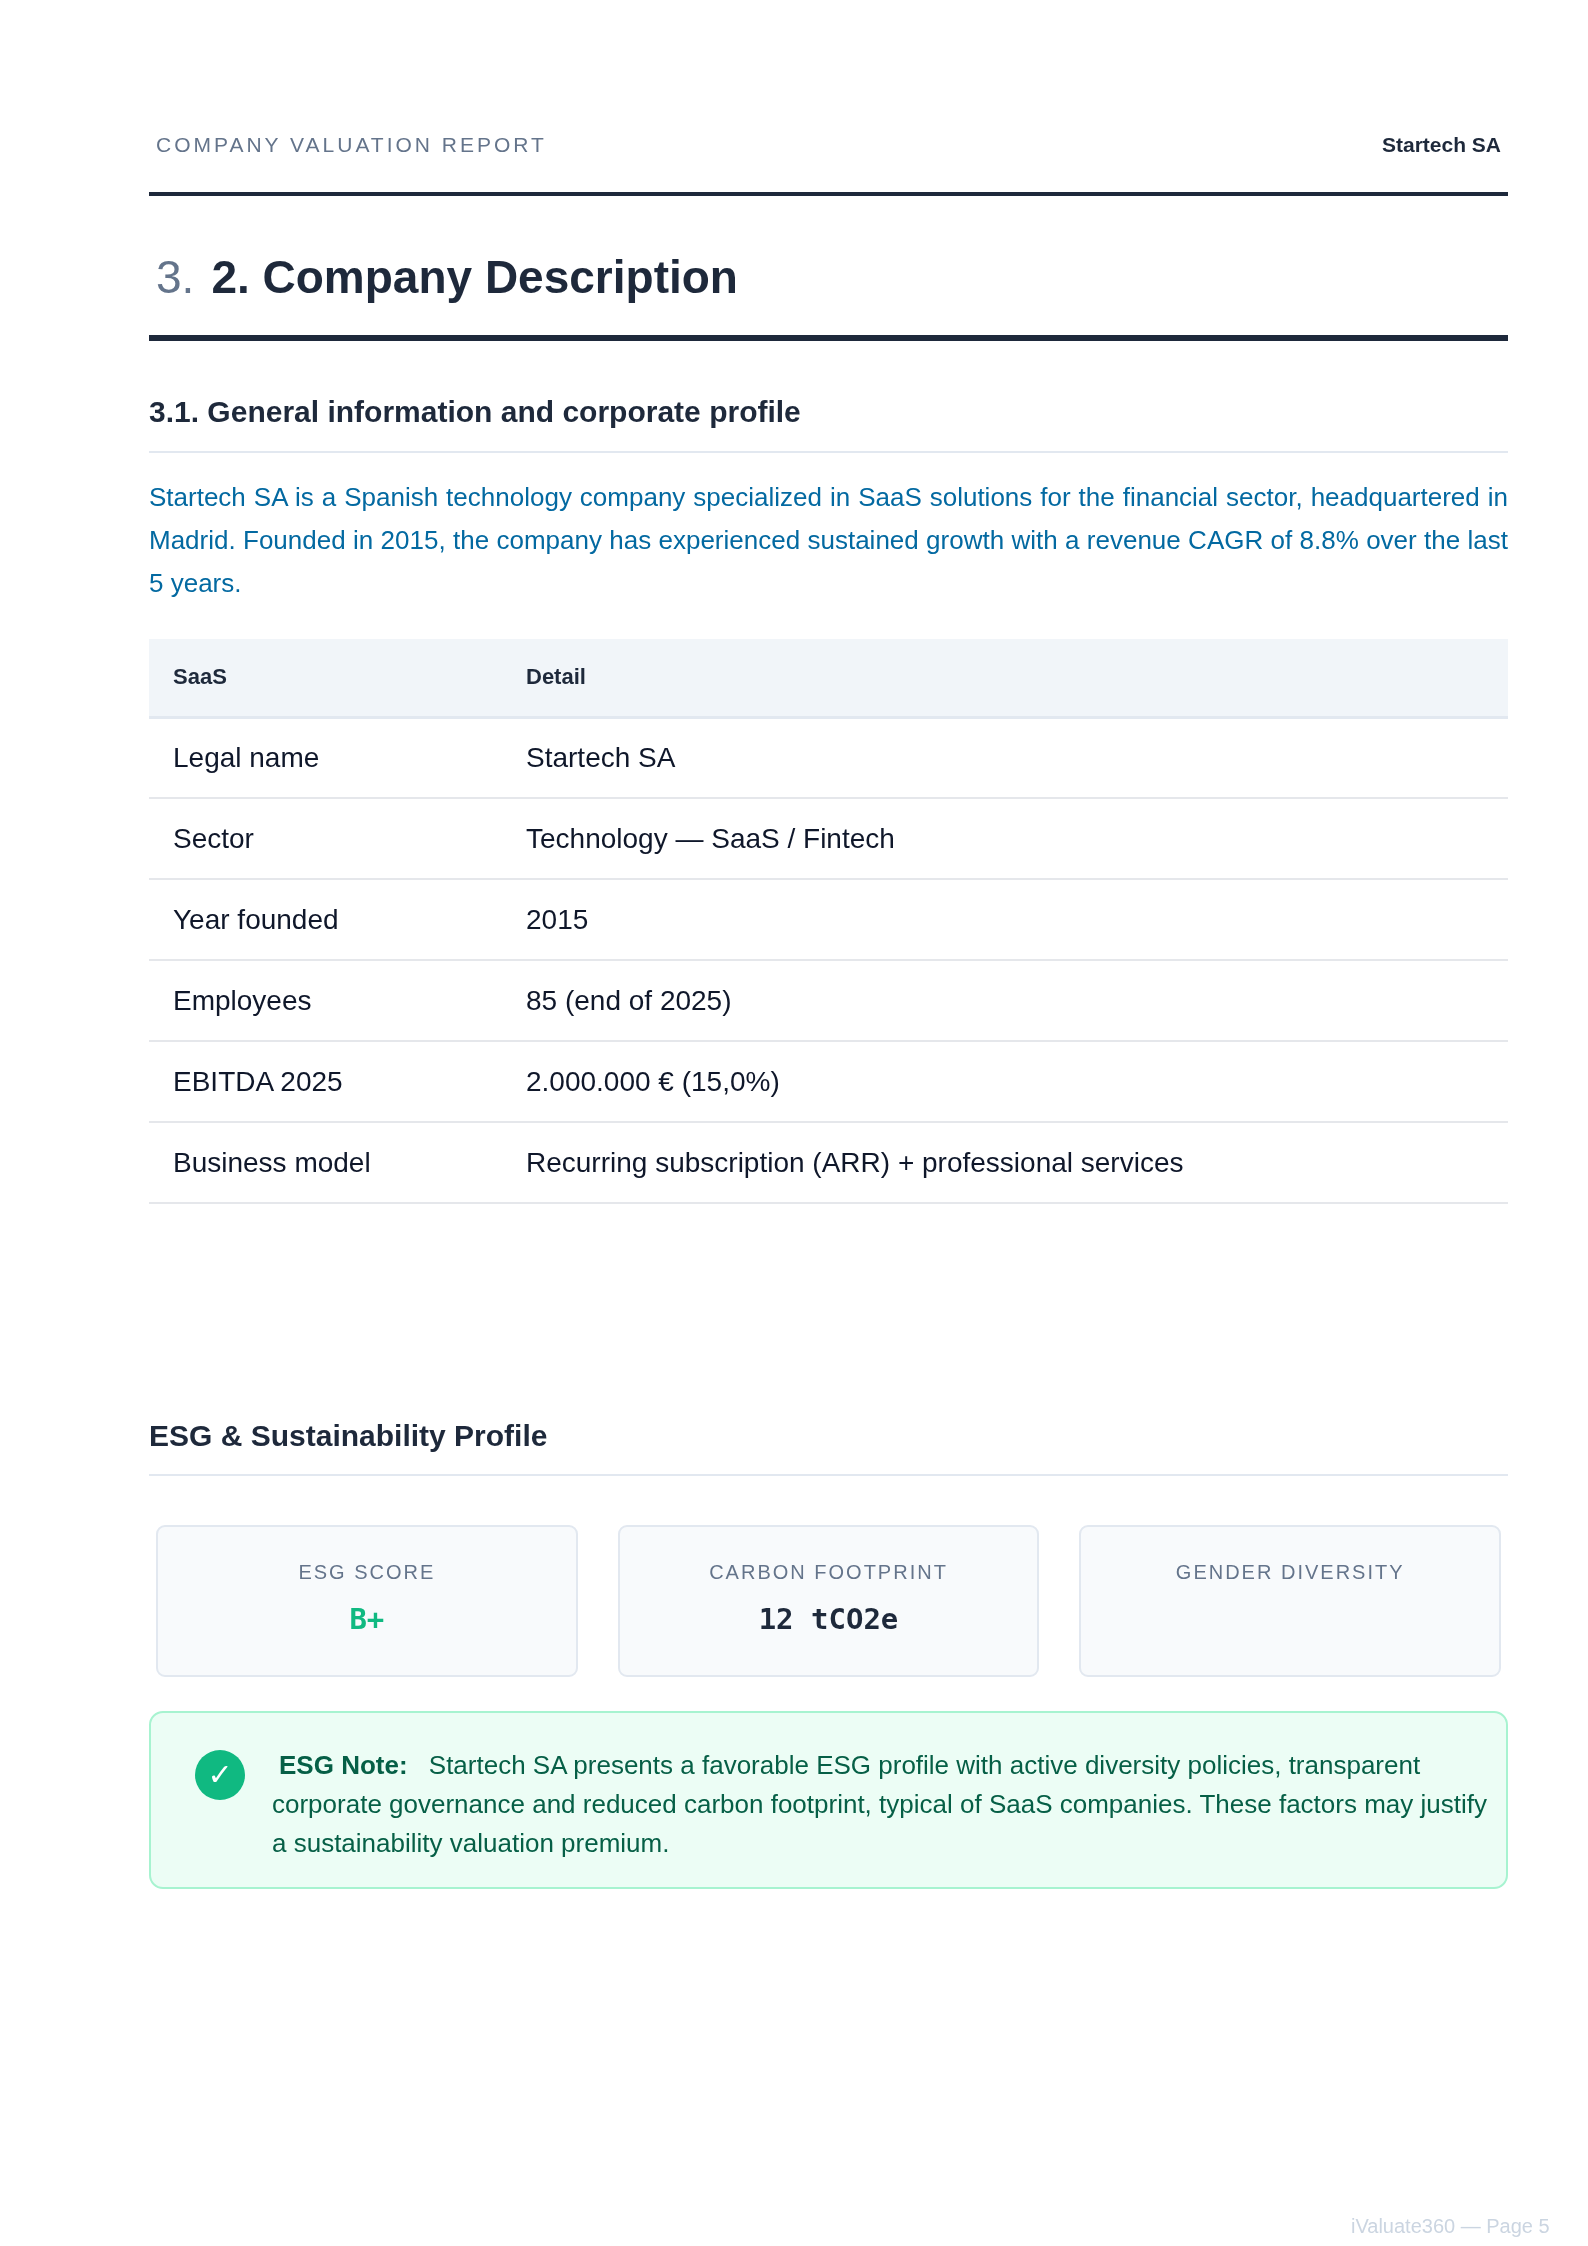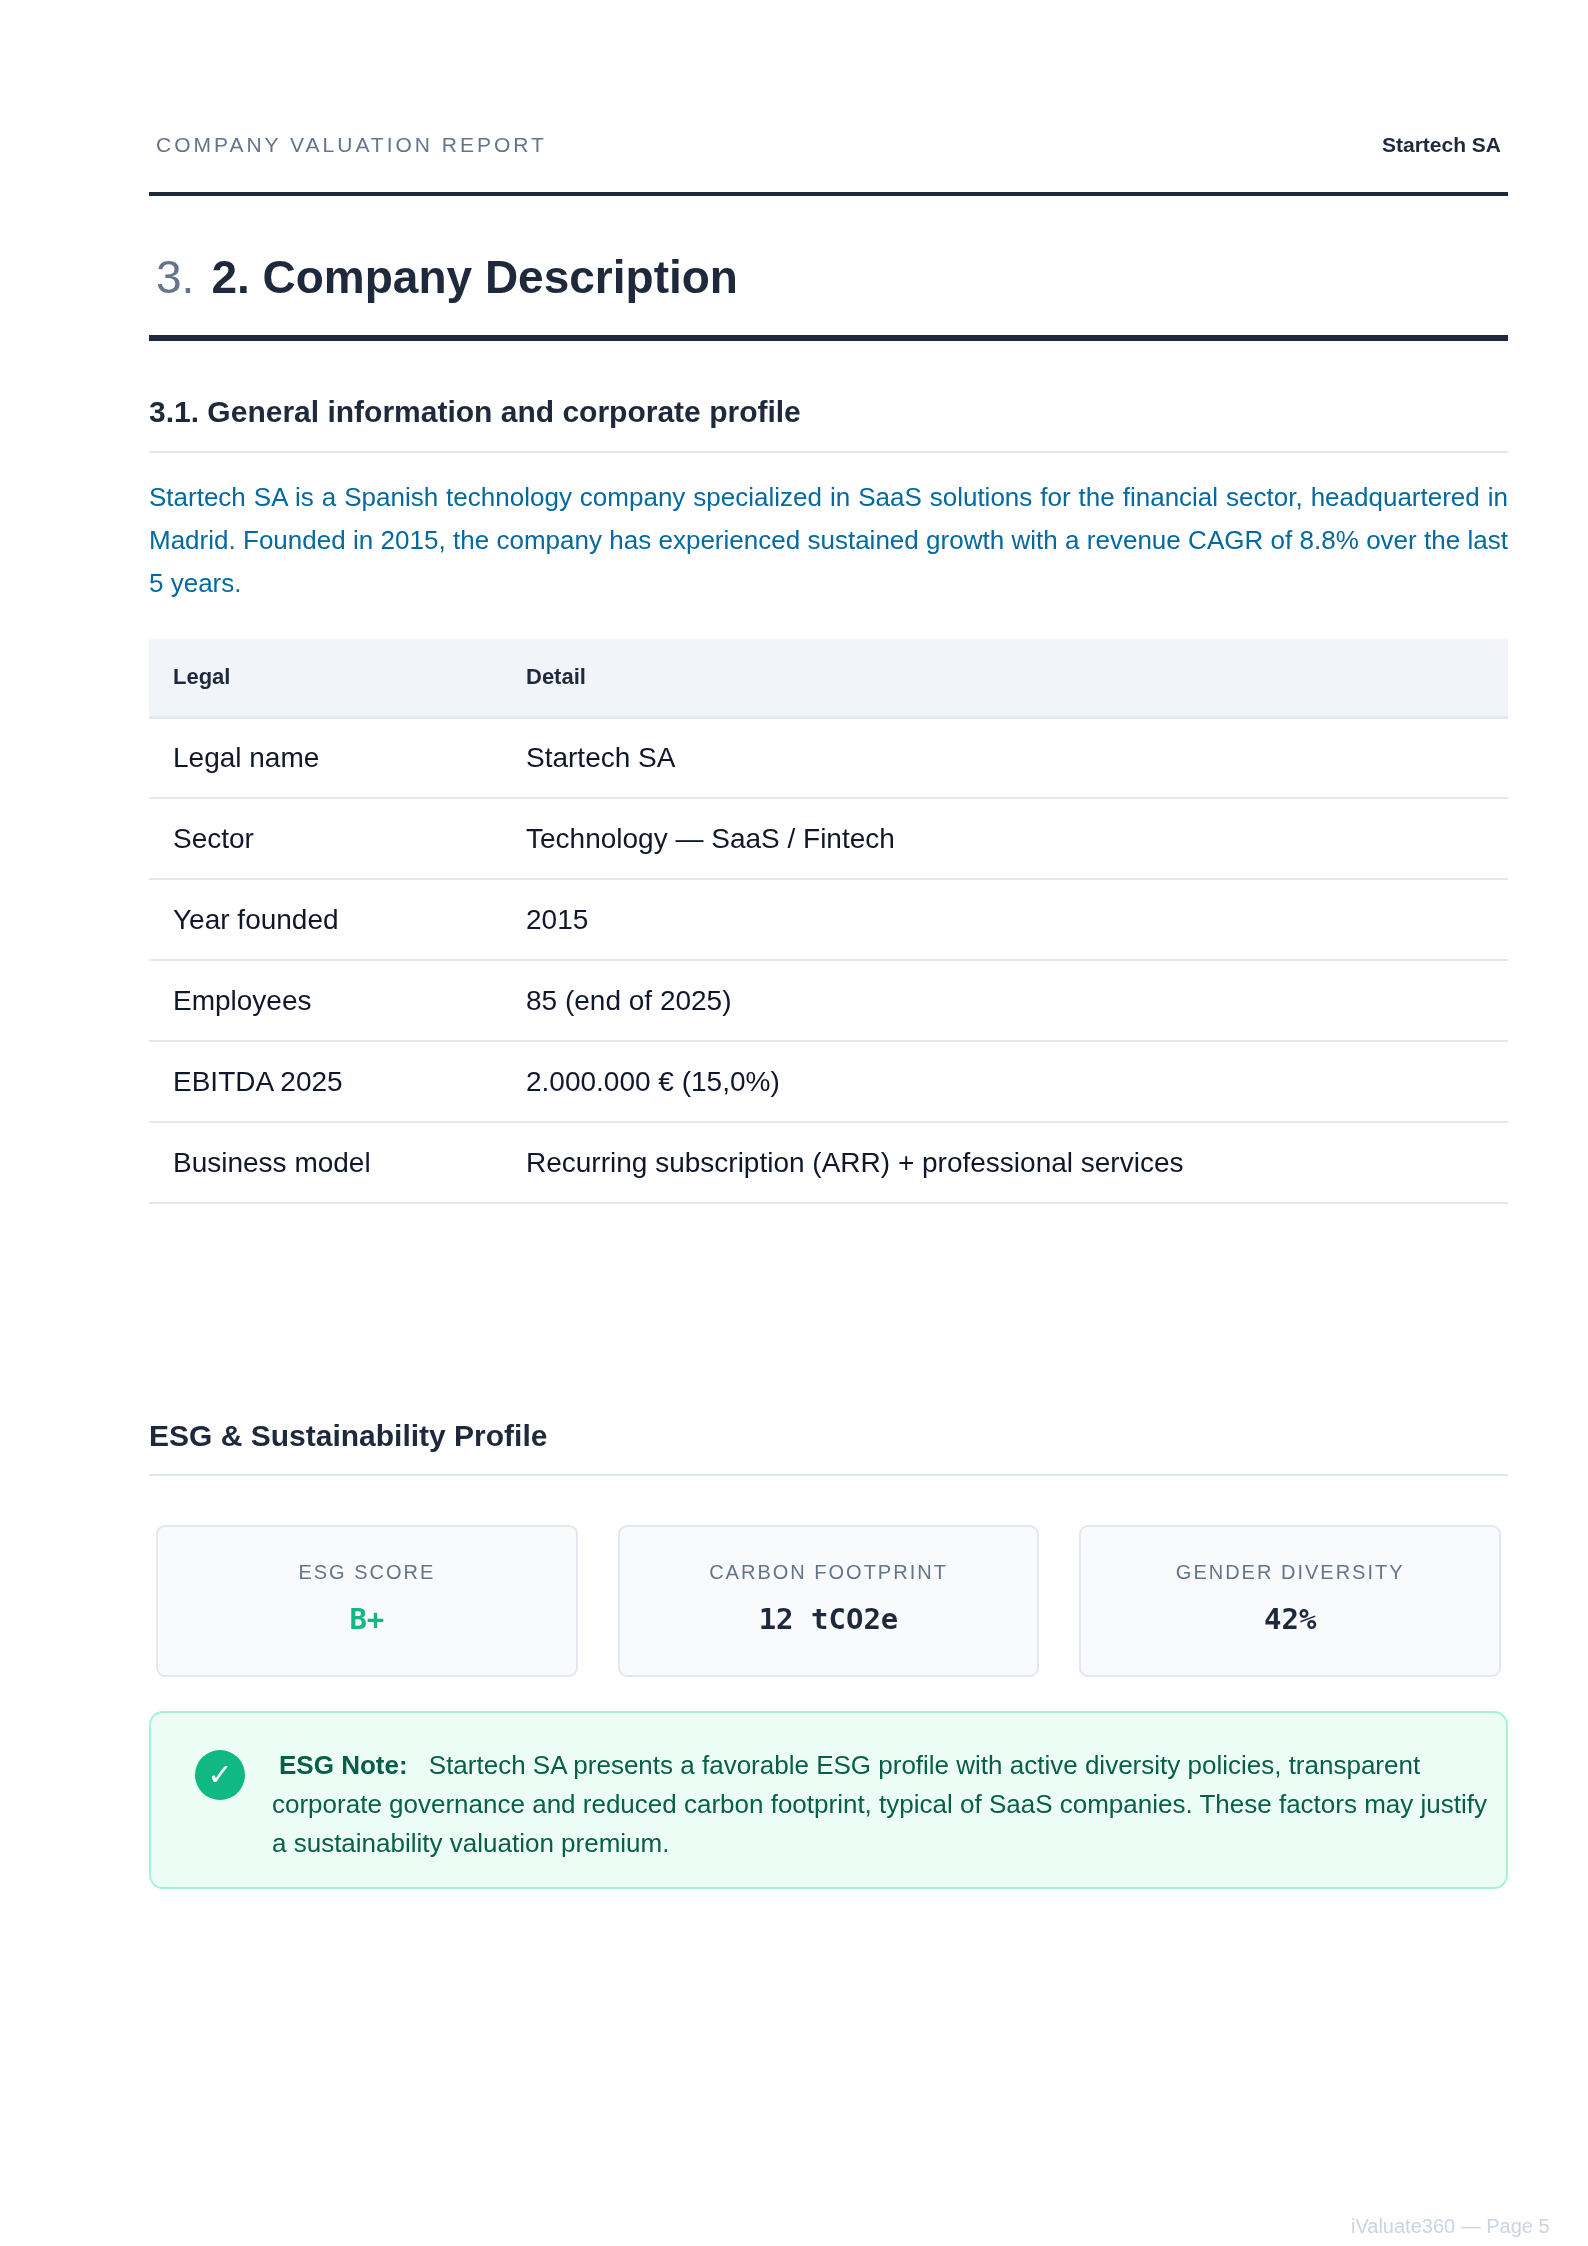--- a/index.html
+++ b/index.html
@@ -56,21 +56,21 @@
   <div class="h1-rule"></div>
 
   <h2 class="h2" style="top:367px;">3.1. General information and corporate profile</h2>
   <div class="h2-rule" style="top:423px;"></div>
 
   <p class="intro">Startech SA is a Spanish technology company specialized in SaaS solutions for the financial sector, headquartered in Madrid. Founded in 2015, the company has experienced sustained growth with a revenue CAGR of 8.8% over the last 5 years.</p>
 
   <table class="tbl">
     <thead>
       <tr>
-        <th class="c1">Legal</th>
+        <th class="c1">SaaS</th>
         <th>Detail</th>
       </tr>
     </thead>
     <tbody>
       <tr>
         <td class="c1">Legal name</td>
         <td>Startech SA</td>
       </tr>
       <tr>
         <td class="c1">Sector</td>
@@ -102,21 +102,20 @@
     <div class="card">
       <div class="card-label">ESG SCORE</div>
       <div class="card-value green">B+</div>
     </div>
     <div class="card">
       <div class="card-label">CARBON FOOTPRINT</div>
       <div class="card-value">12 tCO2e</div>
     </div>
     <div class="card">
       <div class="card-label">GENDER DIVERSITY</div>
-      <div class="card-value">42%</div>
     </div>
   </div>
 
   <div class="note">
     <div class="note-icon">✓</div>
     <p class="note-text"><b>ESG Note:</b><span> Startech SA presents a favorable ESG profile with active diversity policies, transparent corporate governance and reduced carbon footprint, typical of SaaS companies. These factors may justify a sustainability valuation premium.</span></p>
   </div>
 
 </div>
 

